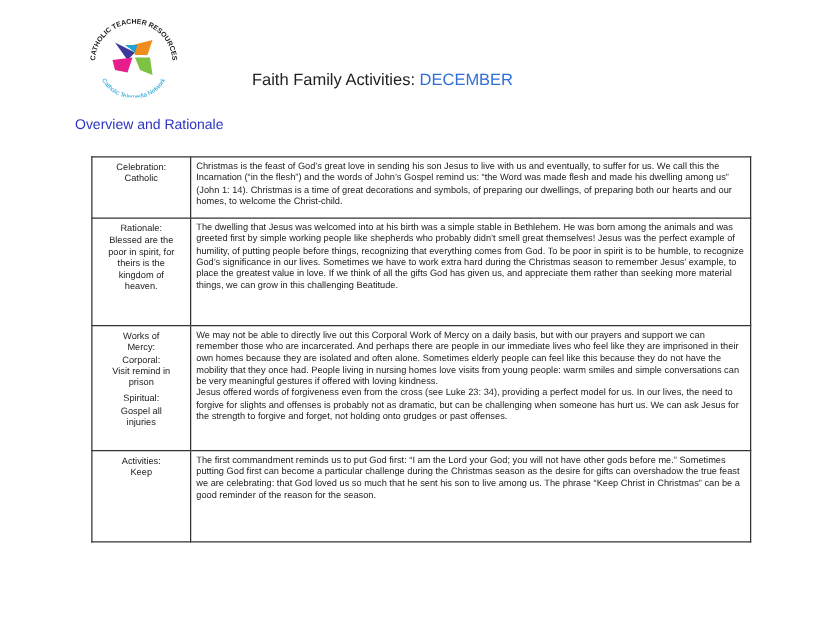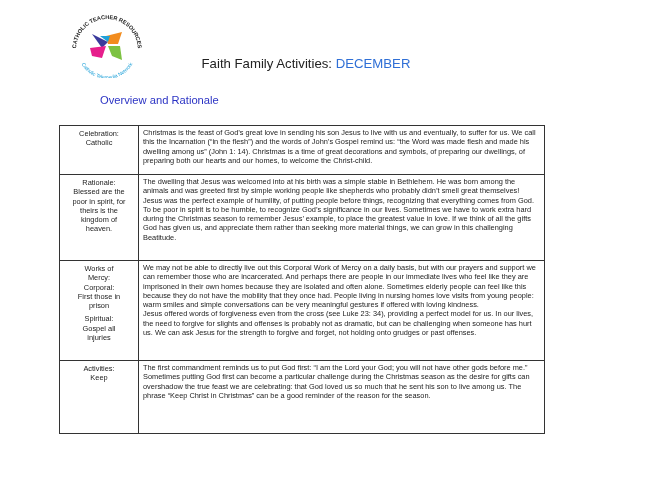--- a/index.html
+++ b/index.html
@@ -2,22 +2,22 @@
 <html><head>
 <meta charset="utf-8">
 <style>
   html, body { margin: 0; padding: 0; background: #ffffff; }
   body { width: 650px; height: 502px; position: relative; overflow: hidden;
          font-family: "Liberation Sans", sans-serif; color: #222; }
   .logo { position: absolute; left: 62px; top: 6px; width: 90px; height: 72px; }
   .title { position: absolute; left: 0; width: 542px; top: 56px; text-align: center;
            font-size: 13.2px; color: #222; margin-left: 35px; }
   .title .month { color: #2f6fd6; }
-  .section-head { position: absolute; left: 60px; top: 94px; font-size: 11.2px; color: #2b33c4; margin-left: 40px; }
-  table.grid { position: absolute; left: 59px; top: 125px; width: 486px;
+  .section-head { position: absolute; left: 60px; top: 94px; font-size: 11.2px; color: #2b33c4; }
+  table.grid { position: absolute; left: 73px; top: 125px; width: 528px;
                border-collapse: collapse; table-layout: fixed; }
   table.grid td { border: 1px solid #333; vertical-align: top; font-size: 7.4px;
                   line-height: 9.3px; padding: 2px 4px 3px 4px; }
   table.grid td.label { width: 70px; text-align: center; padding: 3px 4px; }
   table.grid td.body { color: #222; }
   tr.r1 td { height: 42px; }
   tr.r2 td { height: 79px; }
   tr.r3 td { height: 93px; }
   tr.r4 td { height: 66px; }
   .gap { height: 4px; }
@@ -73,21 +73,21 @@
     </td>
     <td class="body">
       <div>The dwelling that Jesus was welcomed into at his birth was a simple stable in Bethlehem.  He was born among the animals and was greeted first by simple working people like shepherds who probably didn’t smell great themselves!  Jesus was the perfect example of humility, of putting people before things, recognizing that everything comes from God. To be poor in spirit is to be humble, to recognize God’s significance in our lives. Sometimes we have to work extra hard during the Christmas season to remember Jesus’ example, to place the greatest value in love. If we think of all the gifts God has given us, and appreciate them rather than seeking more material things, we can grow in this challenging Beatitude.</div>
     </td>
   </tr>
   <tr class="r3">
     <td class="label">
       <div>Works of</div>
       <div>Mercy:</div>
       <div>Corporal:</div>
-      <div>First those in</div>
+      <div>Visit remind in</div>
       <div>prison</div>
       <div class="gap"></div>
       <div>Spiritual:</div>
       <div>Gospel all</div>
       <div>injuries</div>
     </td>
     <td class="body">
       <div>We may not be able to directly live out this Corporal Work of Mercy on a daily basis, but with our prayers and support we can remember those who are incarcerated.  And perhaps there are people in our immediate lives who feel like they are imprisoned in their own homes because they are isolated and often alone.  Sometimes elderly people can feel like this because they do not have the mobility that they once had. People living in nursing homes love visits from young people: warm smiles and simple conversations can be very meaningful gestures if offered with loving kindness.</div>
       <div>Jesus offered words of forgiveness even from the cross (see Luke 23: 34), providing a perfect model for us.  In our lives, the need to forgive for slights and offenses is probably not as dramatic, but can be challenging when someone has hurt us.  We can ask Jesus for the strength to forgive and forget, not holding onto grudges or past offenses.</div>
     </td>

